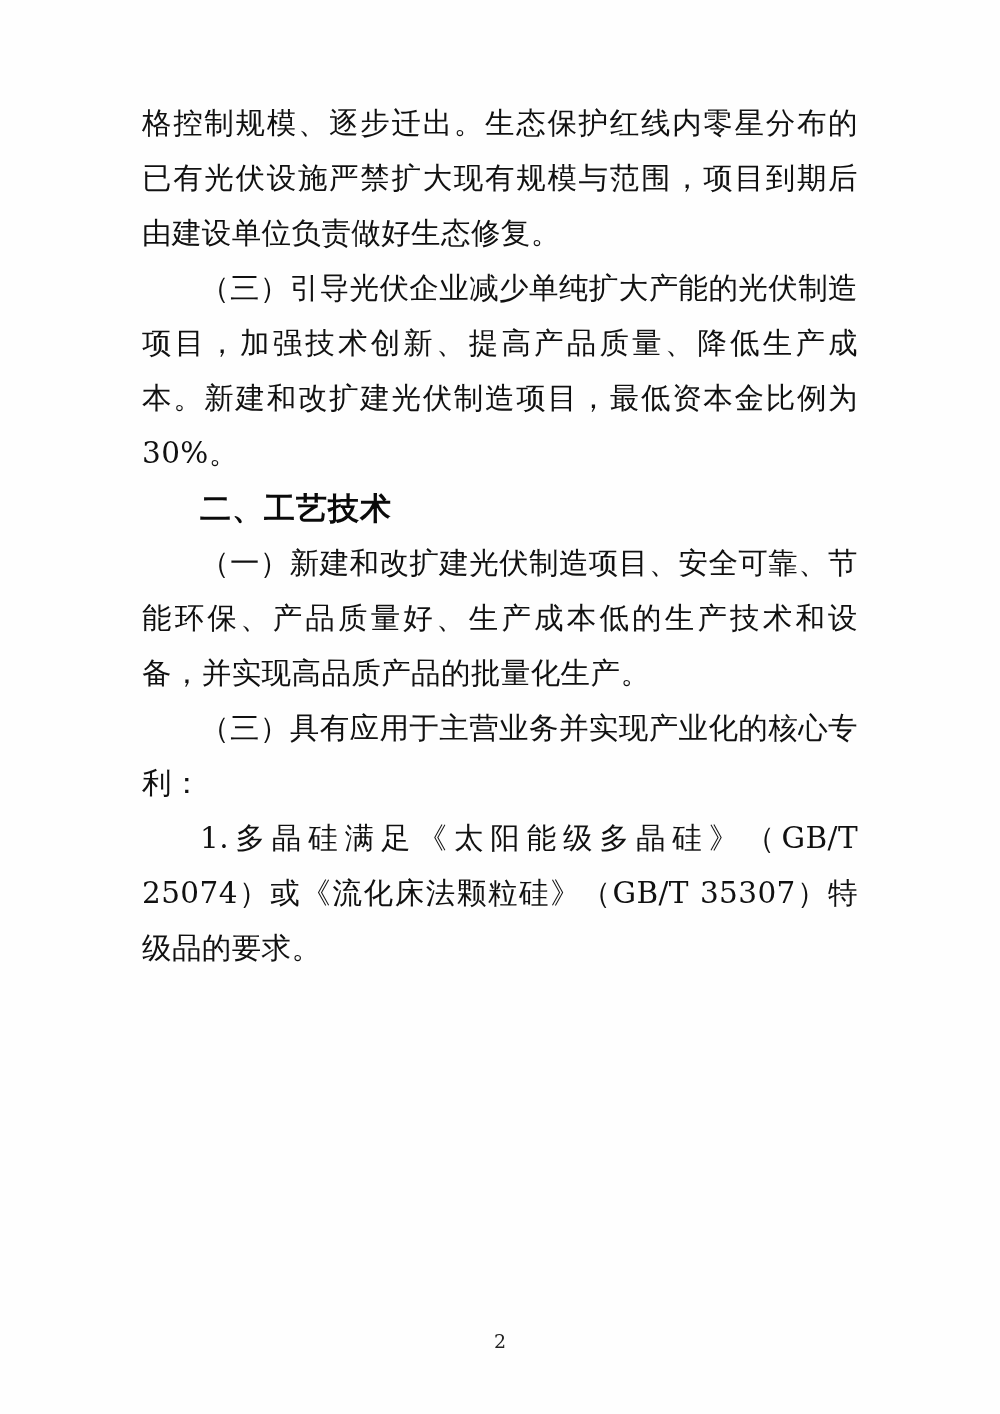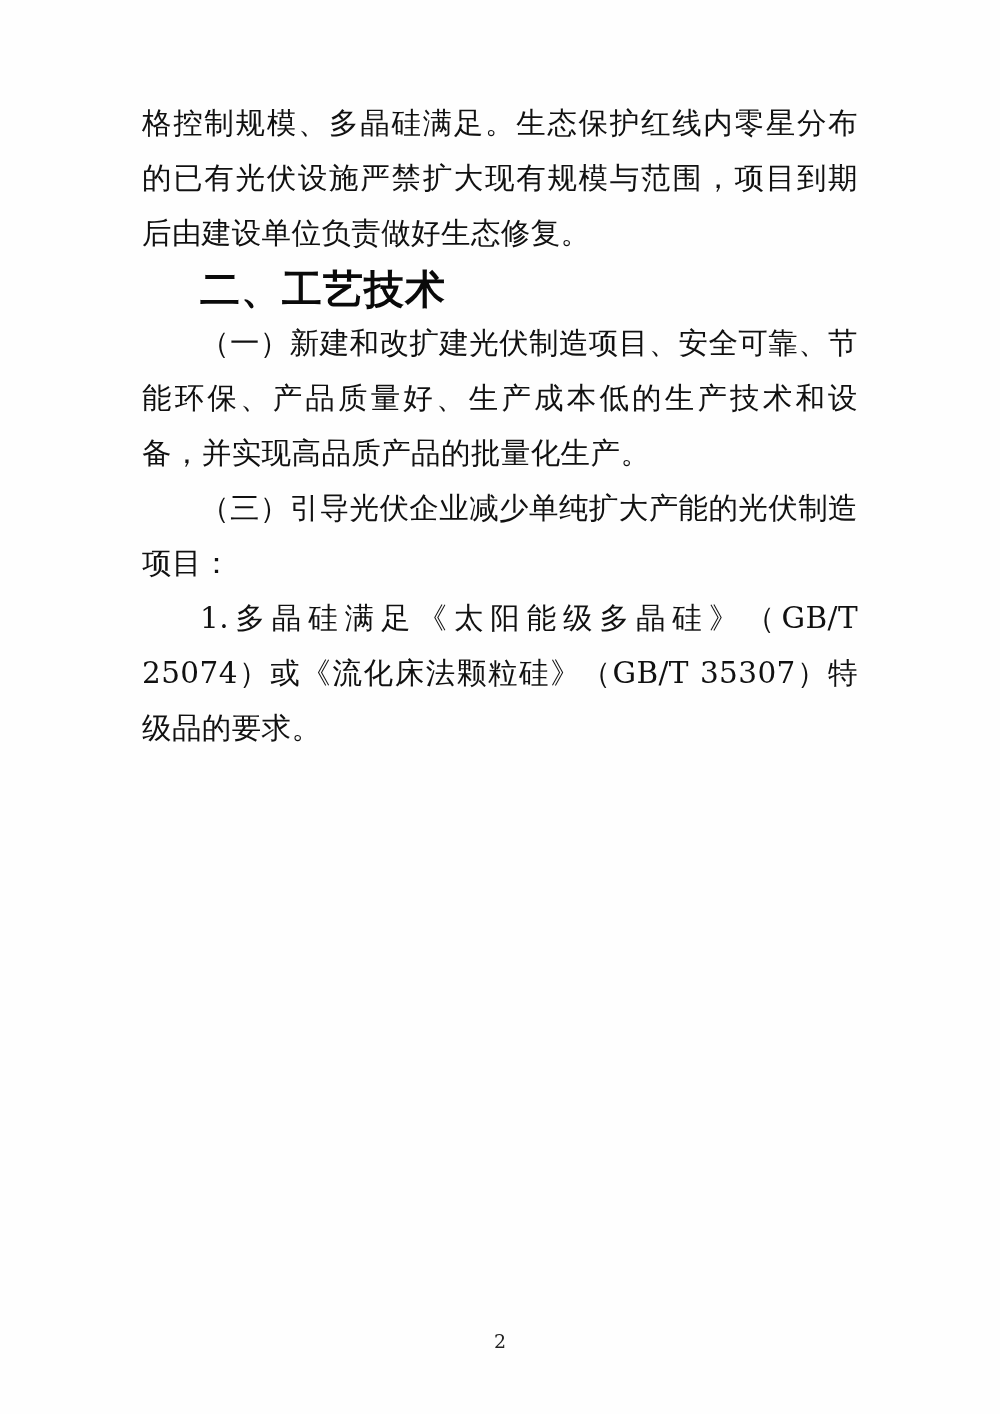--- a/index.html
+++ b/index.html
@@ -34,21 +34,21 @@
     letter-spacing: 0.4px;
     text-align: justify;
     text-justify: inter-ideograph;
     margin: 0 0 0 0;
     color: #111111;
   }
   .indent {
     text-indent: 58px;
   }
   .heading {
-    font-size: 40px;
+    font-size: 31px;
     line-height: 55px;
     font-weight: bold;
     text-indent: 58px;
     letter-spacing: 1px;
     margin: 0;
     color: #0a0a0a;
   }
   .pagenum {
     position: absolute;
     top: 1330px;
@@ -59,28 +59,29 @@
     font-family: "DejaVu Serif", "Liberation Serif", serif;
     color: #222222;
   }
 </style>
 </head>
 <body>
 
 <div class="page">
   <div class="content">
 
-    <p class="para">格控制规模、多晶硅满足。生态保护红线内零星分布的已有光伏设施严禁扩大现有规模与范围，项目到期后由建设单位负责做好生态修复。</p>
+    <p class="para">格控制规模、逐步迁出。生态保护红线内零星分布的已有光伏设施严禁扩大现有规模与范围，项目到期后由建设单位负责做好生态修复。</p>
 
+    <p class="para indent">（三）引导光伏企业减少单纯扩大产能的光伏制造项目，加强技术创新、提高产品质量、降低生产成本。新建和改扩建光伏制造项目，最低资本金比例为30%。</p>
 
     <p class="heading">二、工艺技术</p>
 
     <p class="para indent">（一）新建和改扩建光伏制造项目、安全可靠、节能环保、产品质量好、生产成本低的生产技术和设备，并实现高品质产品的批量化生产。</p>
 
 
-    <p class="para indent">（三）引导光伏企业减少单纯扩大产能的光伏制造项目：</p>
+    <p class="para indent">（三）具有应用于主营业务并实现产业化的核心专利：</p>
 
     <p class="para indent">1.多晶硅满足《太阳能级多晶硅》（GB/T 25074）或《流化床法颗粒硅》（GB/T 35307）特级品的要求。</p>
 
   </div>
 
   <div class="pagenum">2</div>
 </div>
 
 </body></html>

